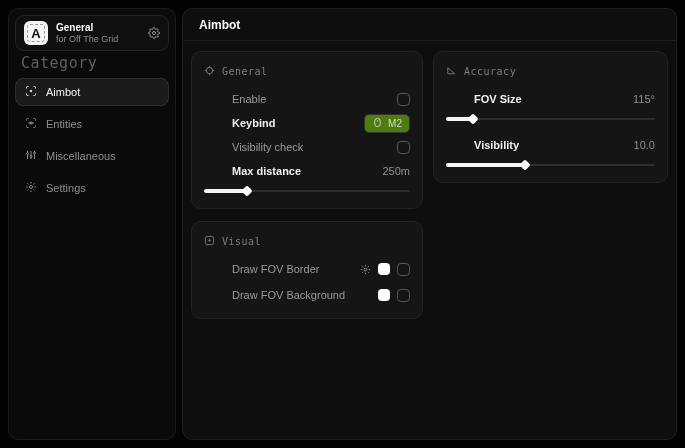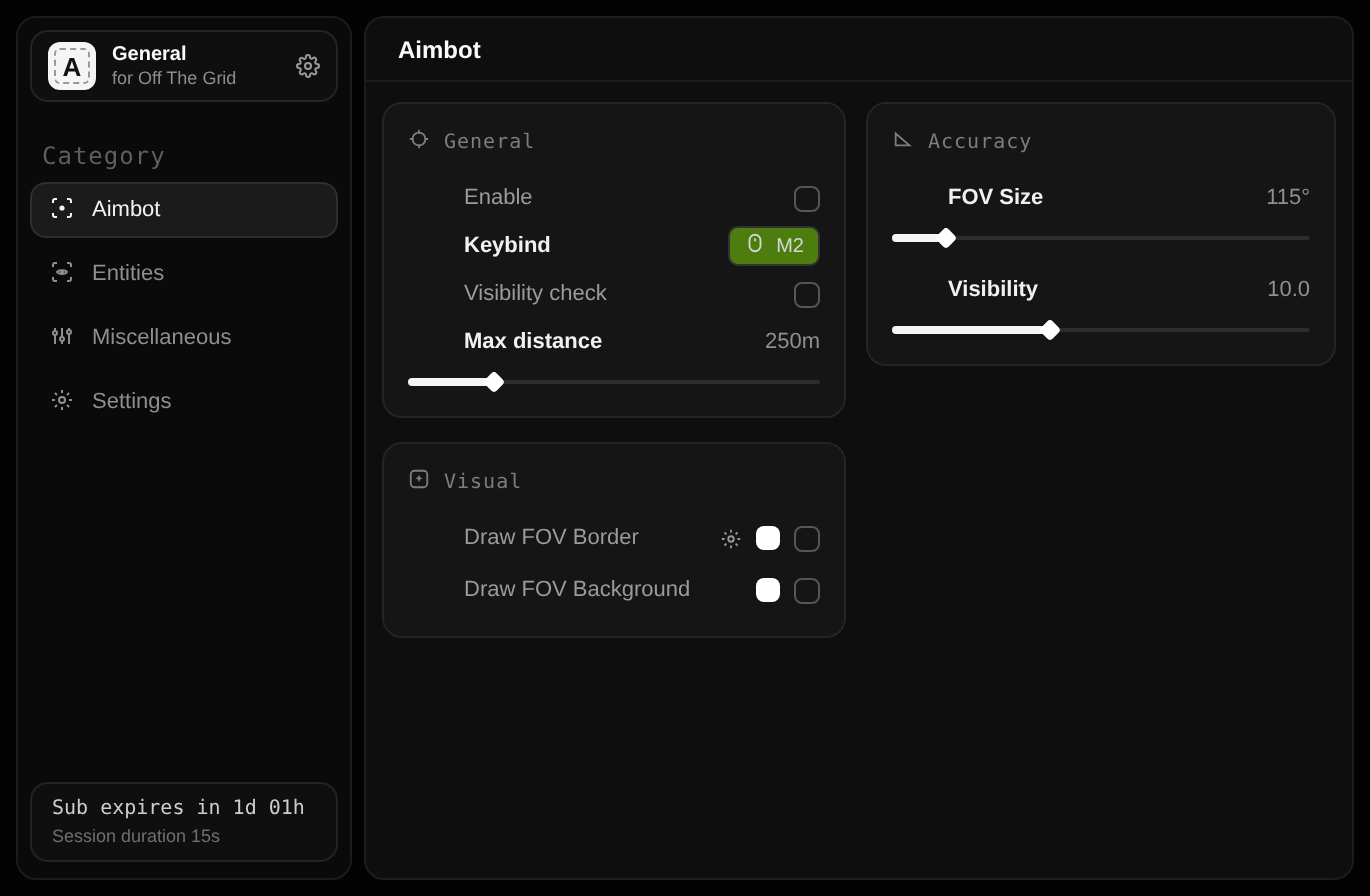--- a/index.html
+++ b/index.html
@@ -9,21 +9,21 @@
 
   
   .sidebar { width:168px; height:432px; background:#0a0a0a; border:1px solid #1c1c1c; border-radius:10px; padding:6px 6px 8px 6px; display:flex; flex-direction:column; }
   .brand-card { display:flex; align-items:center; gap:8px; background:#0f0f0f; border:1px solid #242424; border-radius:9px; padding:5px 8px; height:36px; }
   .logo-box { width:24px; height:24px; background:#f5f5f5; border-radius:6px; display:flex; align-items:center; justify-content:center; font-weight:bold; font-size:13px; color:#111; flex:0 0 auto; outline:1px dashed #999; outline-offset:-4px; }
   .brand-text { flex:1; line-height:1.15; }
   .brand-name { font-size:10px; font-weight:bold; color:#fafafa; }
   .brand-sub { font-size:9px; color:#8d8d8d; }
   .icon-btn { color:#9a9a9a; display:flex; align-items:center; }
 
-  .category-label { font-family:"DejaVu Sans Mono", monospace; font-size:12px; color:#5f5f5f; letter-spacing:.5px; margin:20px 4px 6px 6px; }
+  .category-label { font-family:"DejaVu Sans Mono", monospace; font-size:15px; color:#5f5f5f; letter-spacing:.5px; margin:3px 4px 6px 6px; }
 
   .nav { display:flex; flex-direction:column; gap:4px; }
   .nav-item { display:flex; align-items:center; gap:9px; height:28px; border-radius:8px; padding:0 9px; font-size:11px; color:#8f8f8f; border:1px solid transparent; cursor:pointer; }
   .nav-item.selected { background:#1b1b1b; border-color:#2e2e2e; color:#f2f2f2; }
   .nav-item svg { flex:0 0 auto; }
 
   .sidebar-spacer { flex:1; }
   .footer-card { border:1px solid #232323; background:#0f0f0f; border-radius:9px; padding:7px 10px; }
   .footer-line1 { font-family:"DejaVu Sans Mono", monospace; font-size:10px; color:#cdcdcd; margin-bottom:3px; }
   .footer-line2 { font-size:9px; color:#6f6f6f; }
@@ -127,24 +127,20 @@
               <circle cx="12" cy="12" r="3"></circle>
               <path d="M12 2v3M12 19v3M2 12h3M19 12h3M4.9 4.9l2.1 2.1M17 17l2.1 2.1M19.1 4.9L17 7M7 17l-2.1 2.1"></path>
             </svg>
         </span>
         <span>Settings</span>
       </div>
     </nav>
 
     <div class="sidebar-spacer"></div>
 
-    <div class="footer-card">
-      <div class="footer-line1">Sub expires in 1d 01h</div>
-      <div class="footer-line2">Session duration 15s</div>
-    </div>
   </aside>
 
   <main class="main">
     <div class="main-header">
       <span class="page-title">Aimbot</span>
     </div>
 
     <div class="content">
 
       <div class="col col-left">

